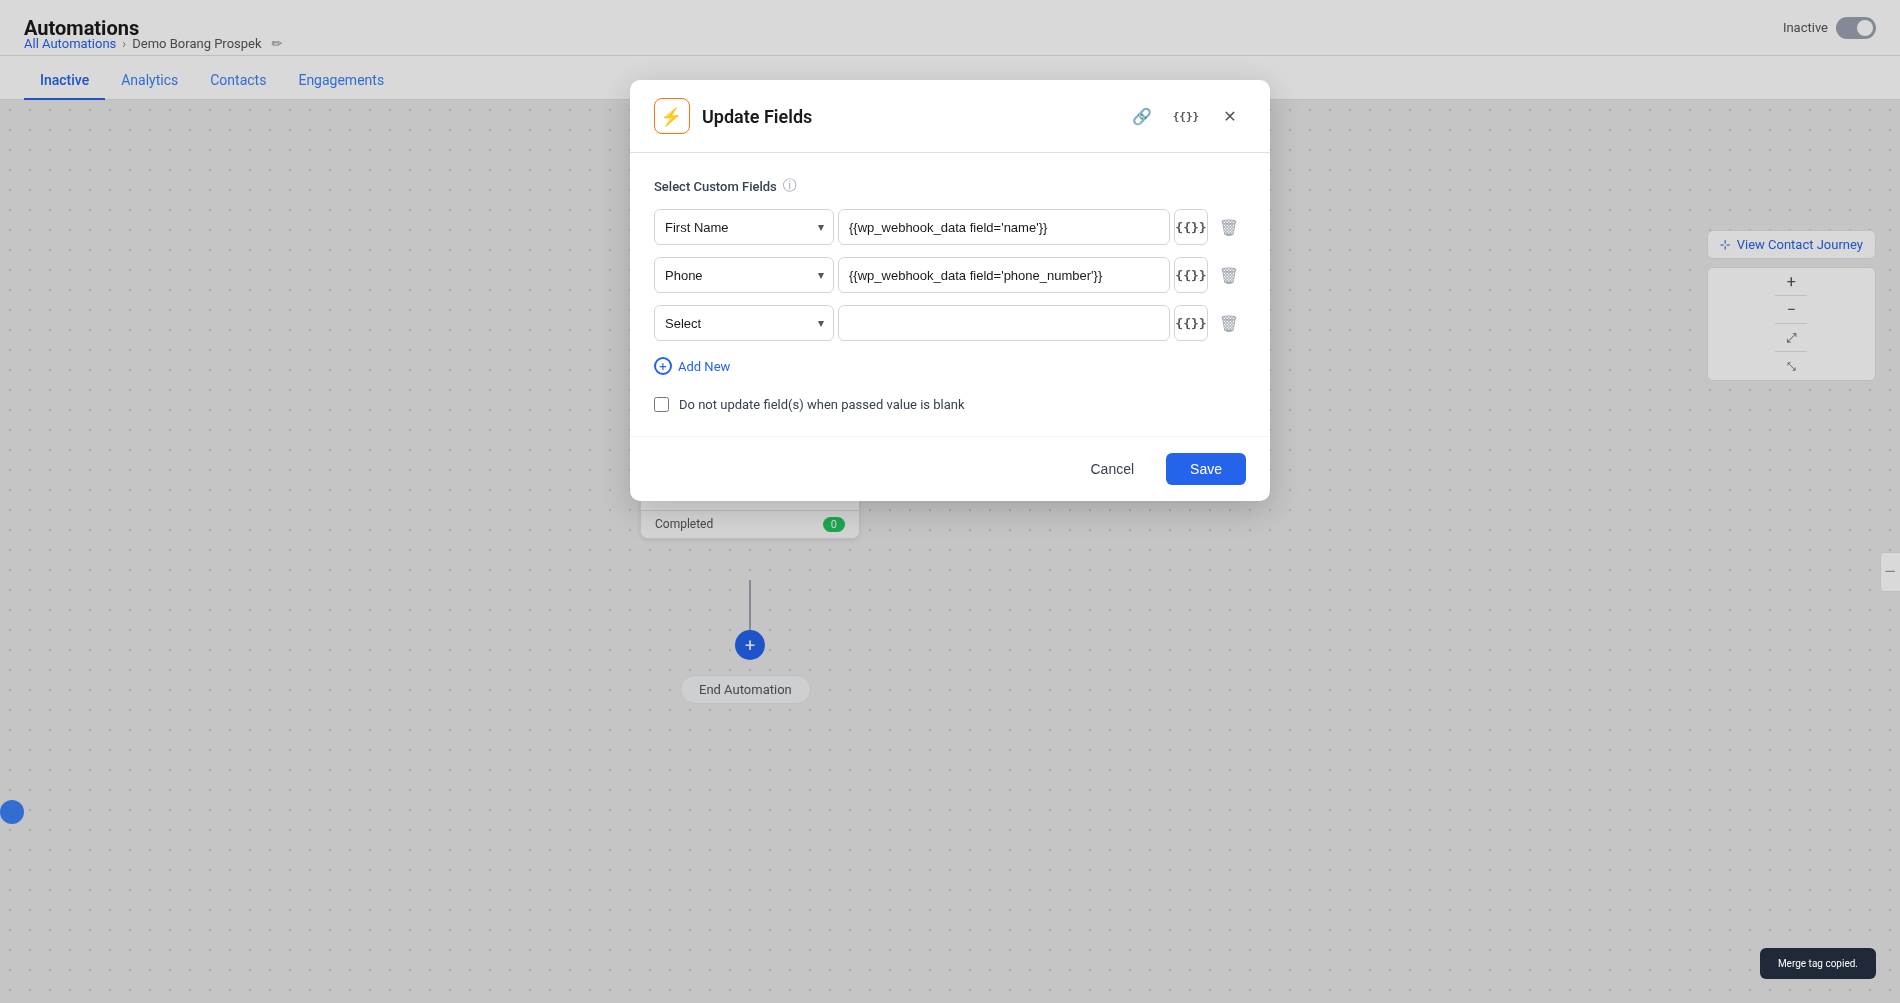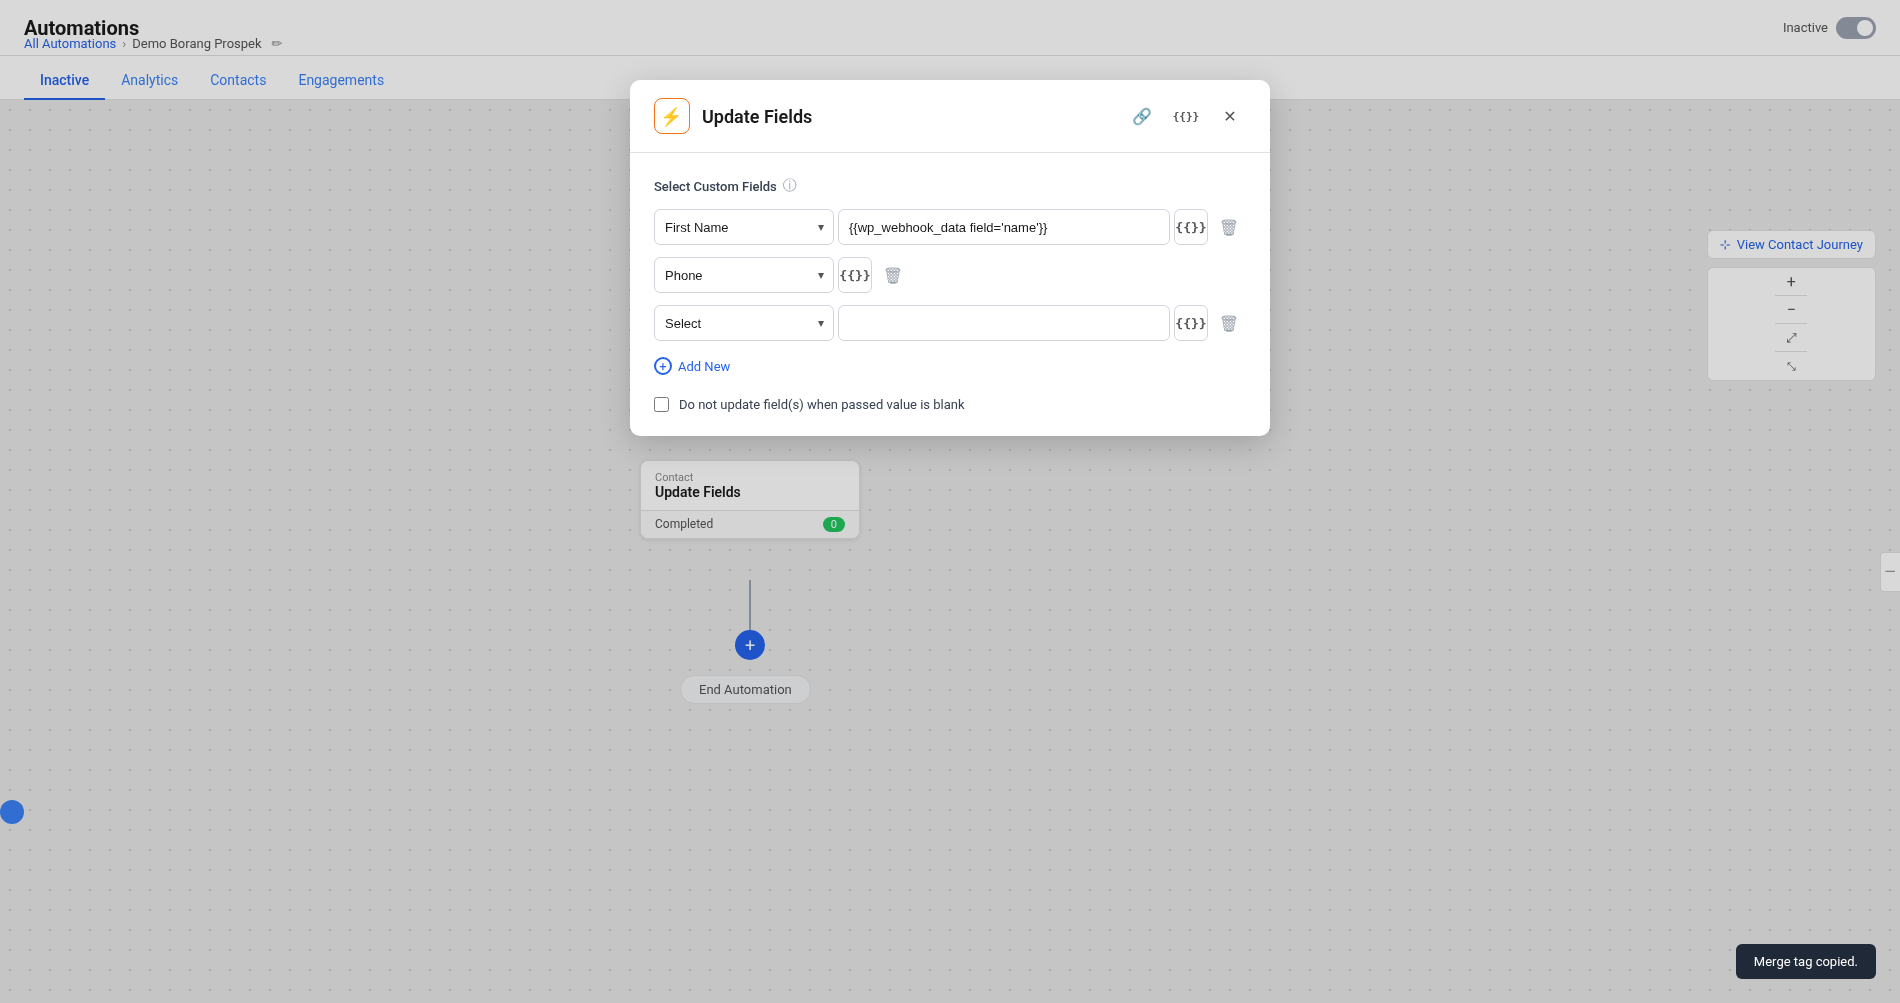--- a/index.html
+++ b/index.html
@@ -468,21 +468,21 @@
 
     
     .toast {
       position: absolute;
       bottom: 24px;
       right: 24px;
       background: #1f2937;
       color: #fff;
       padding: 10px 18px;
       border-radius: 6px;
-      font-size: 13px;
+      font-size: 10px;
       z-index: 200;
     }
 
     
     .right-edge-icon {
       position: absolute;
       right: 0;
       top: 50%;
       width: 20px;
       height: 40px;
@@ -605,20 +605,21 @@
       </div>
 
       <div class="field-row">
         <div class="field-select-wrapper">
           <select>
             <option>First Name</option>
             <option selected="">Phone</option>
             <option>Select</option>
           </select>
         </div>
+        <input class="field-input" type="text" value="{{wp_webhook_data field='phone_number'}}" style="">
         <div class="merge-tag-btn">{{}}</div>
         <div class="delete-btn">🗑</div>
       </div>
 
       <div class="field-row">
         <div class="field-select-wrapper">
           <select>
             <option selected="">Select</option>
             <option>First Name</option>
             <option>Phone</option>
@@ -633,18 +634,22 @@
         <div class="plus-circle">+</div>
         <span>Add New</span>
       </div>
 
       <div class="checkbox-row">
         <input type="checkbox" id="no-update-blank" style="">
         <label for="no-update-blank" class="checkbox-label">Do not update field(s) when passed value is blank</label>
       </div>
     </div>
 
+    <div class="modal-footer">
+      <button class="btn-cancel">Cancel</button>
+      <button class="btn-save">Save</button>
+    </div>
   </div>
 </div>
 
 <div class="toast">
   <span>Merge tag copied.</span>
 </div>
 
 </body></html>

